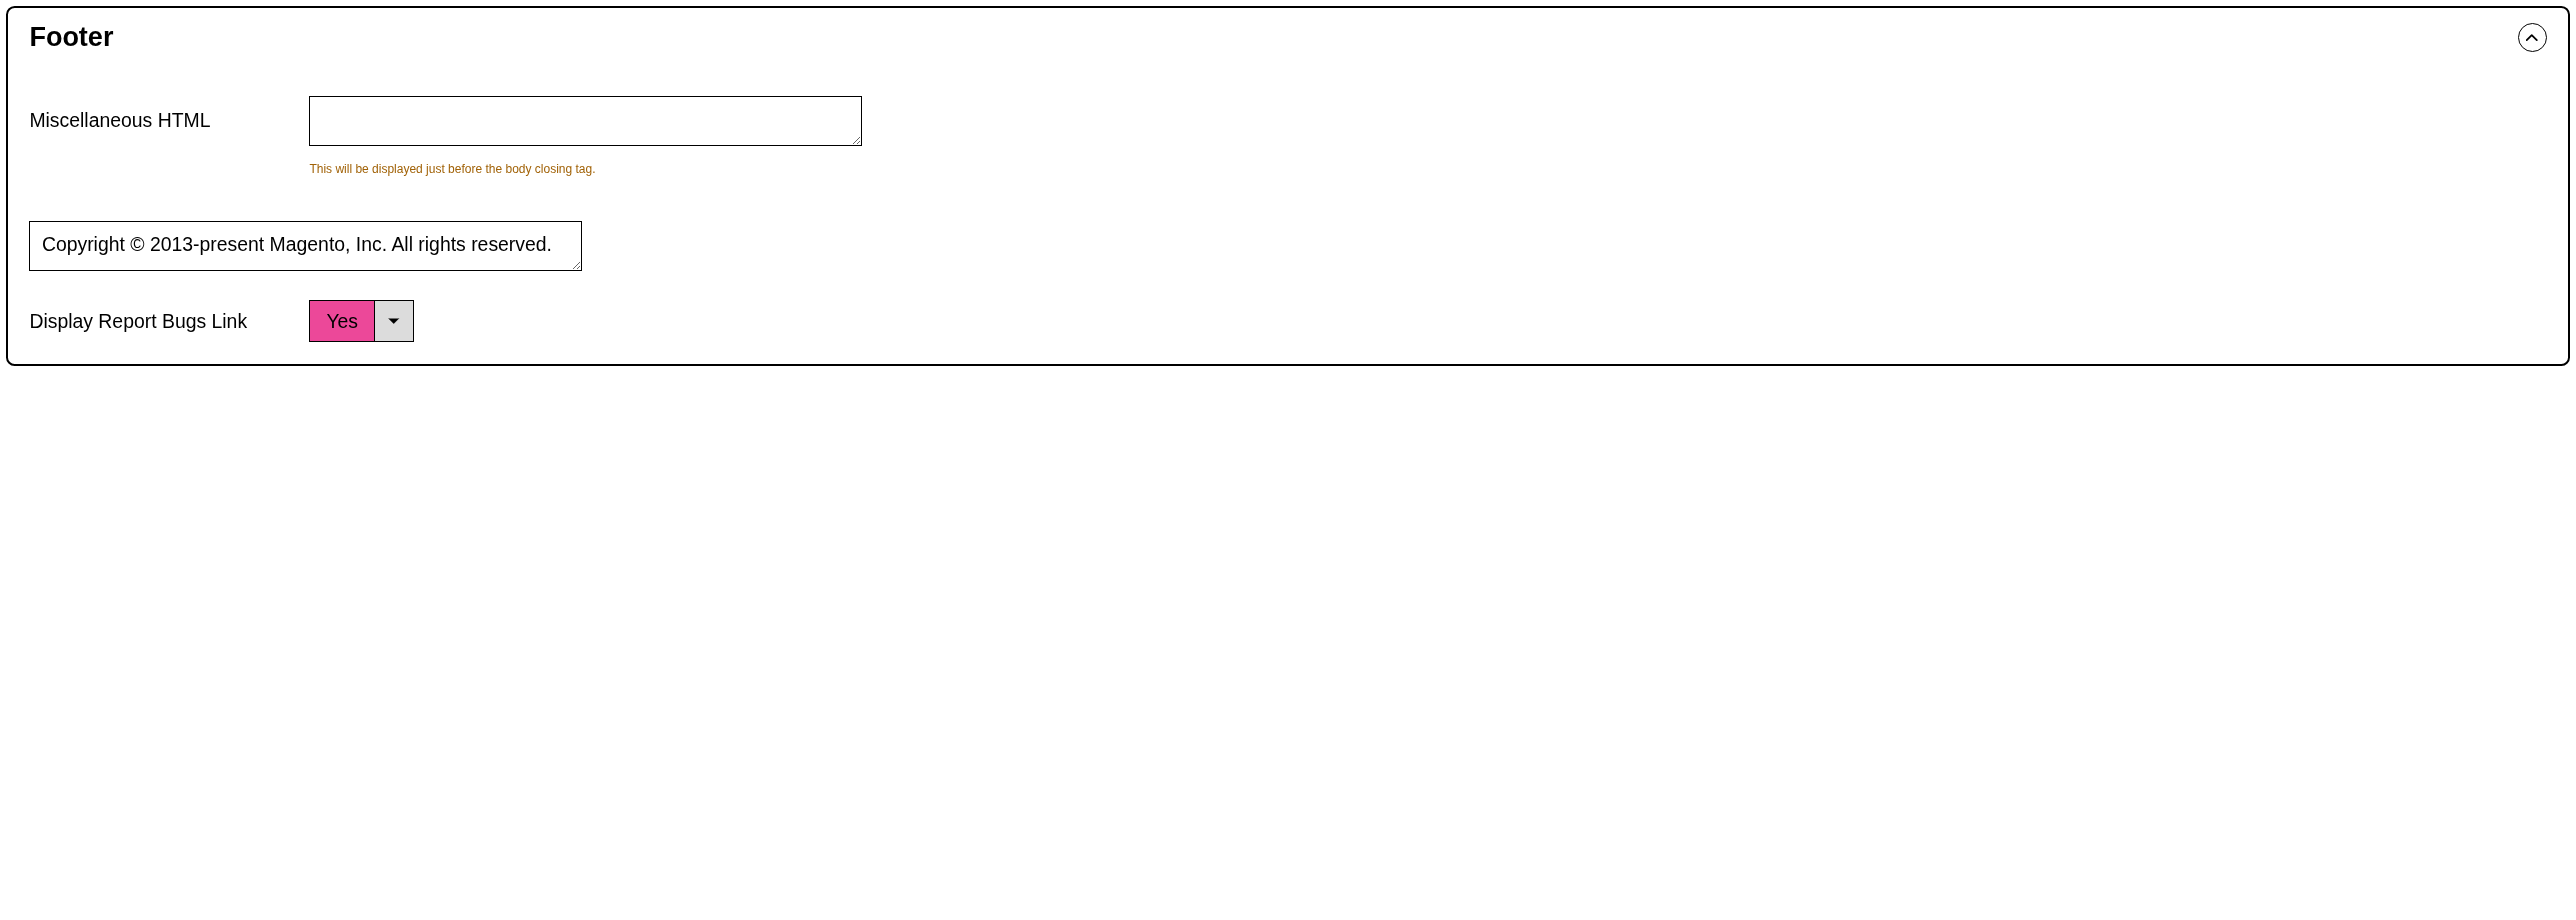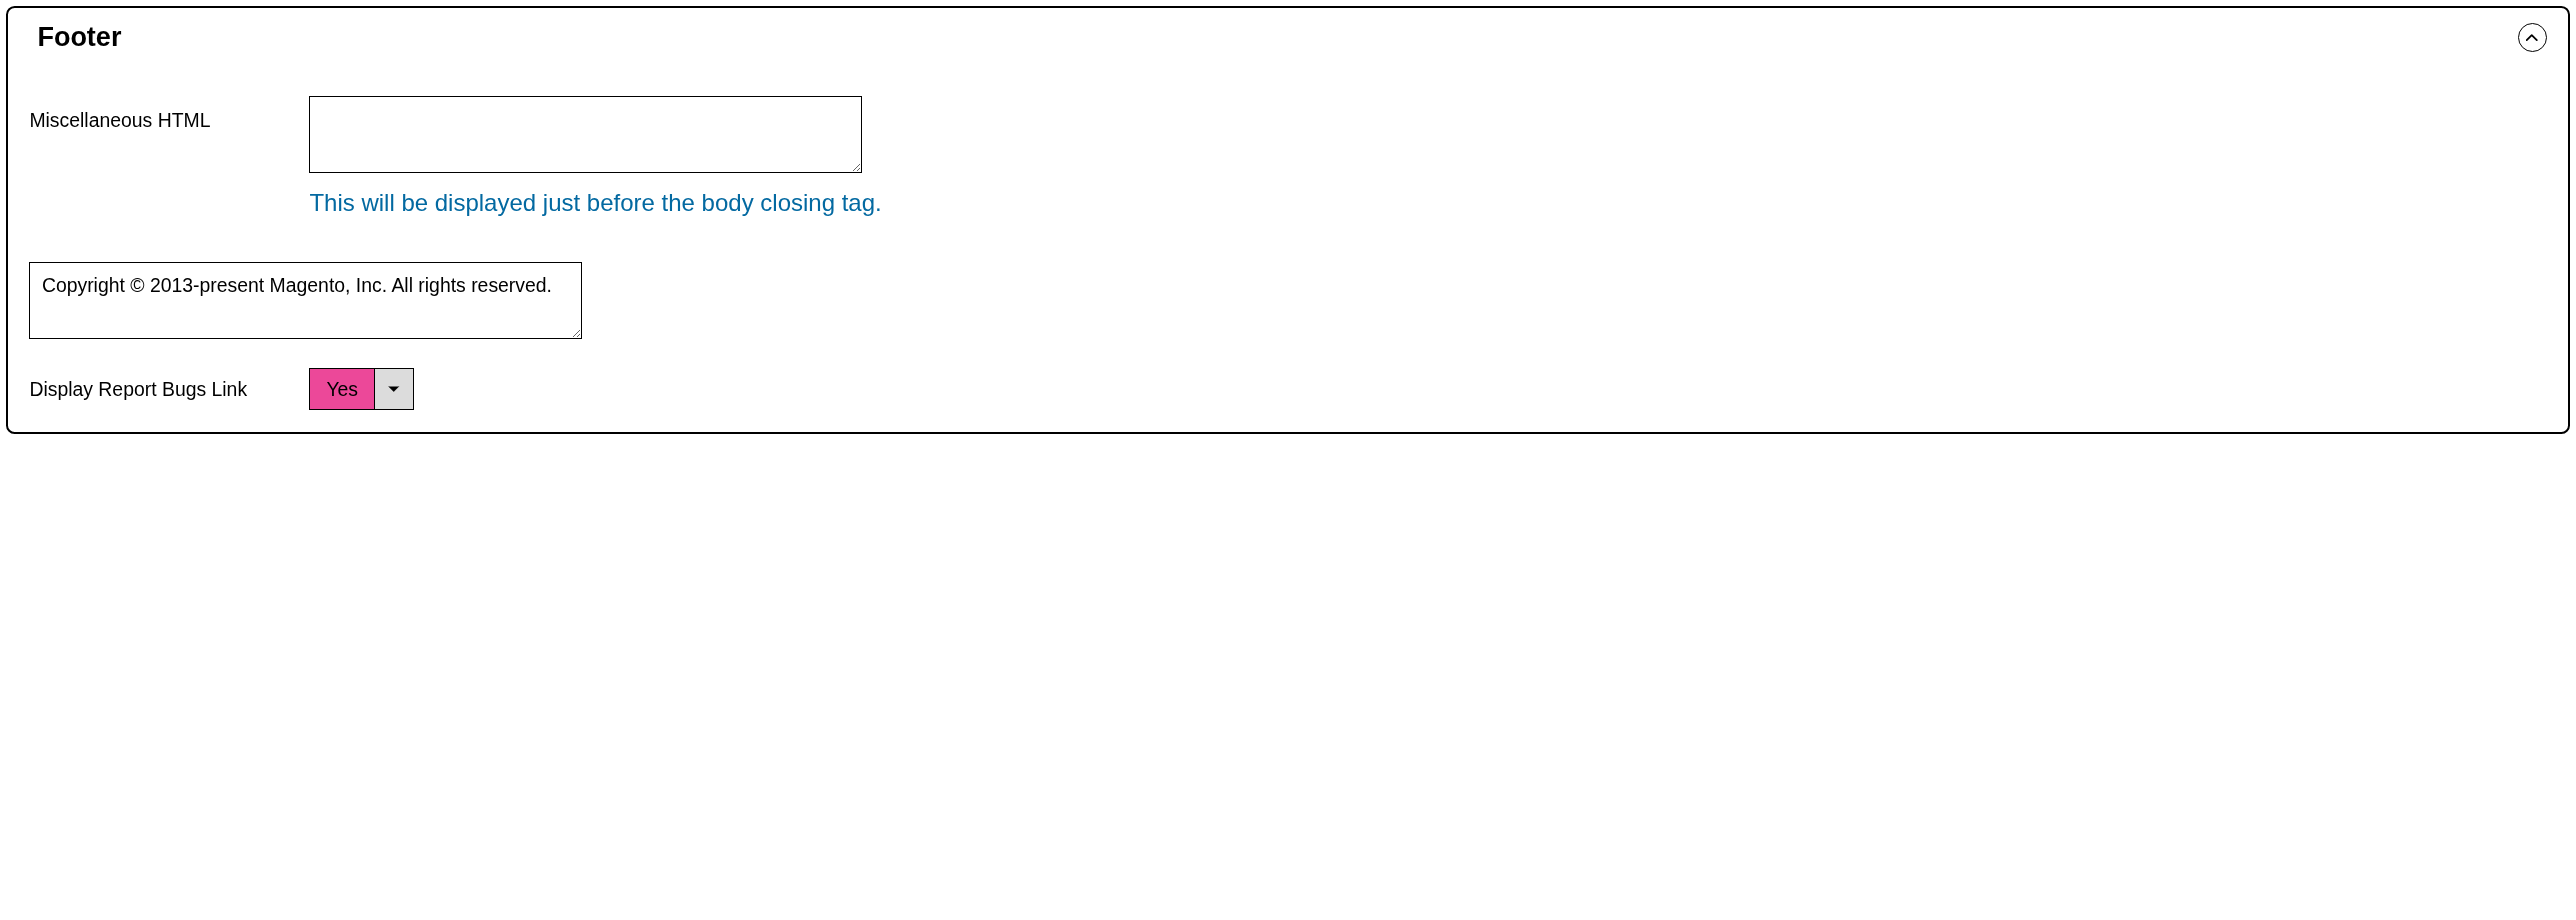--- a/index.html
+++ b/index.html
@@ -12,21 +12,20 @@
       border: 2.2px solid #000;
       border-radius: 8.6px;
       padding: 14.4px 21.6px 21.6px 21.6px;
       width: 100%;
     }
     .panel-header {
       display: flex;
       justify-content: space-between;
       align-items: center;
       margin-bottom: 43px;
-      margin-left: 8px;
     }
     .panel-title {
       font-size: 27px;
       font-weight: 700;
       color: #000;
     }
     .collapse-btn {
       width: 29px;
       height: 29px;
       border: 1.4px solid #000;
@@ -50,31 +49,31 @@
       font-size: 19.4px;
       color: #000;
     }
     .form-label.select-align { padding-top: 10px; }
     .form-control-wrap {
       display: flex;
       flex-direction: column;
     }
     textarea.form-input {
       width: 553px;
-      height: 77px;
+      height: 50px;
       border: 1.4px solid #000;
       font-size: 19.4px;
       font-family: inherit;
       padding: 10px 11.5px;
       resize: both;
       line-height: 1.3;
     }
     .help-text {
-      font-size: 24px;
-      color: #0369a1;
+      font-size: 12px;
+      color: #a16207;
       margin-top: 16px;
       margin-bottom: 25px;
     }
     .select-wrap {
       display: inline-flex;
       border: 1.4px solid #000;
       height: 42px;
       align-items: stretch;
       background: #ec4899;
     }

